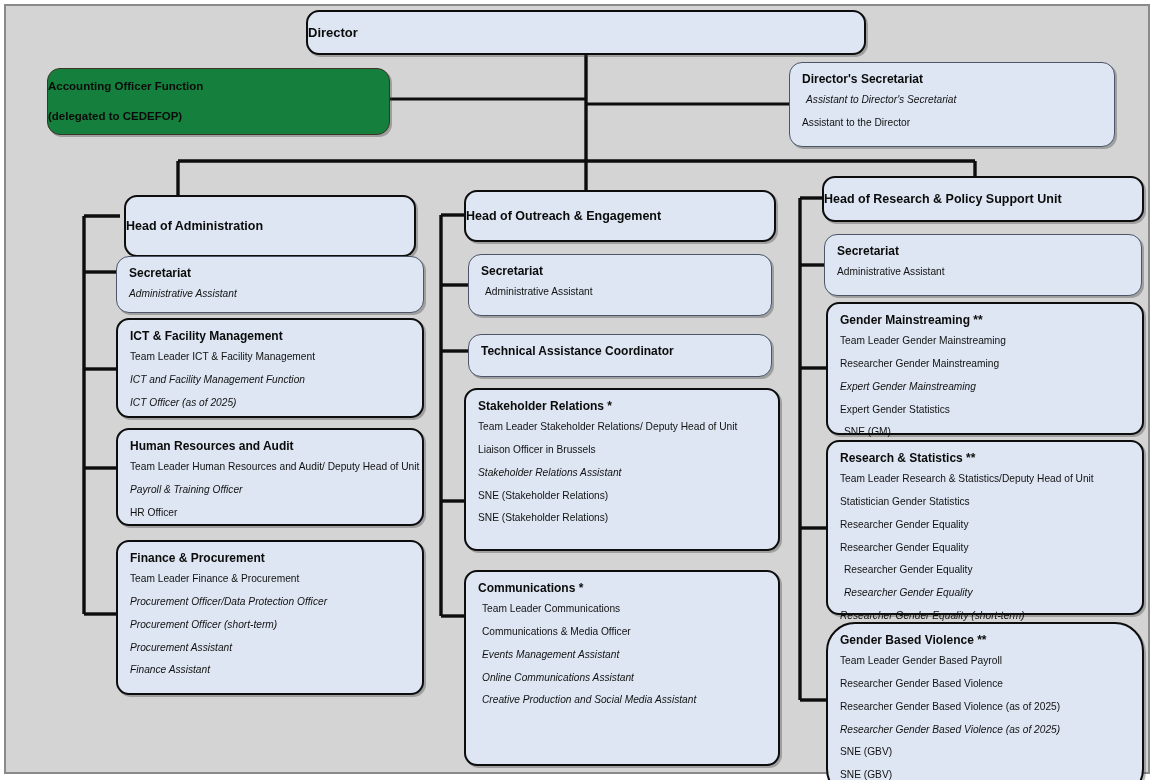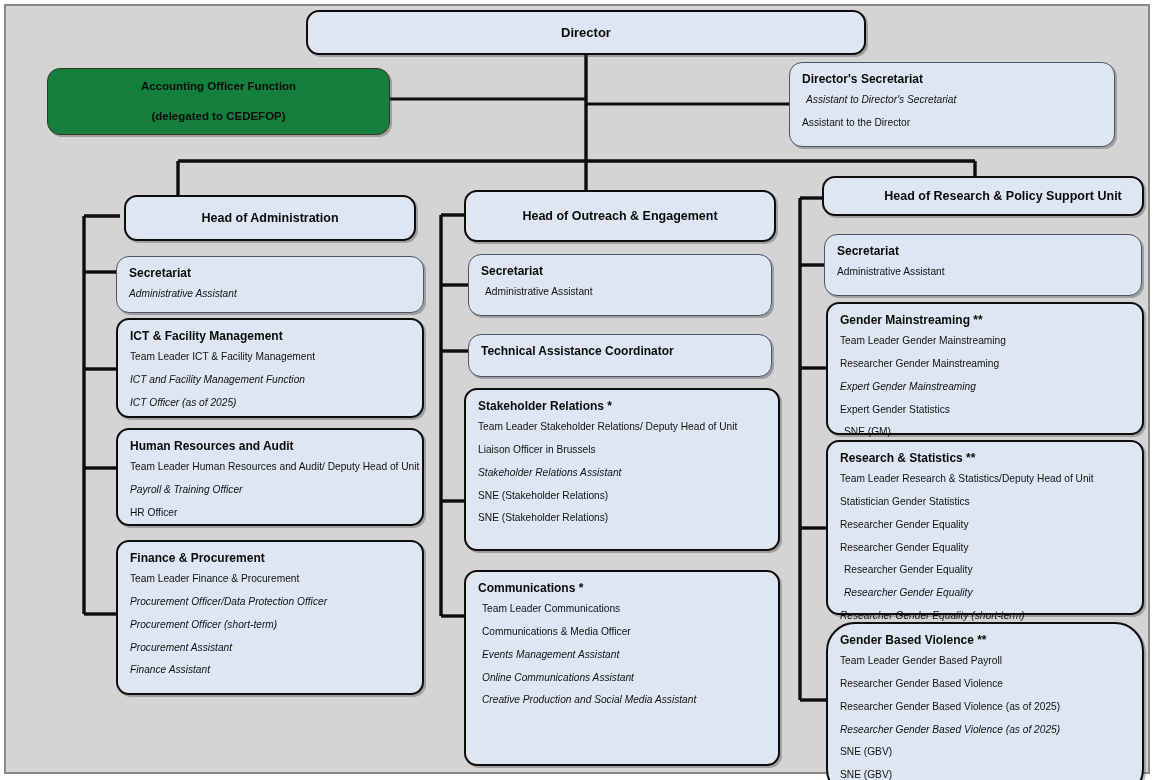--- a/index.html
+++ b/index.html
@@ -69,21 +69,21 @@
     text-align: center;
     line-height: 1.5;
   }
   .node.accent .center-title {
     font-size: 11.5px;
   }
 
   .node.centered {
     display: flex;
     flex-direction: column;
-    align-items: center;
+    align-items: flex-start;
     justify-content: center;
   }
 
   
   .node.listbox {
     padding: 9px 12px 8px 12px;
   }
   .node .box-head {
     font-size: 12px;
     font-weight: bold;
@@ -157,29 +157,29 @@
     <div class="center-title">Accounting Officer Function</div>
     <div class="center-title" style="margin-top:12px;">(delegated to CEDEFOP)</div>
   </div>
 
   <div class="node listbox thin" style="left:789px; top:62px; width:326px; height:85px;">
     <div class="box-head">Director's Secretariat</div>
     <div class="row ital indent">Assistant to Director's Secretariat</div>
     <div class="row">Assistant to the Director</div>
   </div>
 
-  <div class="node centered" style="left:124px; top:195px; width:292px; height:46px;">
+  <div class="node centered" style="left:124px; top:195px; width:292px; height:62px;">
     <div class="center-title">Head of Administration</div>
   </div>
 
   <div class="node centered" style="left:464px; top:190px; width:312px; height:52px;">
     <div class="center-title">Head of Outreach &amp; Engagement</div>
   </div>
 
-  <div class="node centered" style="left:822px; top:176px; width:322px; height:40px;padding-left:40px;">
+  <div class="node centered" style="left:822px; top:176px; width:322px; height:46px;">
     <div class="center-title">Head of Research &amp; Policy Support Unit</div>
   </div>
 
   <div class="node listbox thin" style="left:116px; top:256px; width:308px; height:57px;">
     <div class="box-head">Secretariat</div>
     <div class="row ital">Administrative Assistant</div>
   </div>
 
   <div class="node listbox" style="left:116px; top:318px; width:308px; height:100px;">
     <div class="box-head">ICT &amp; Facility Management</div>

